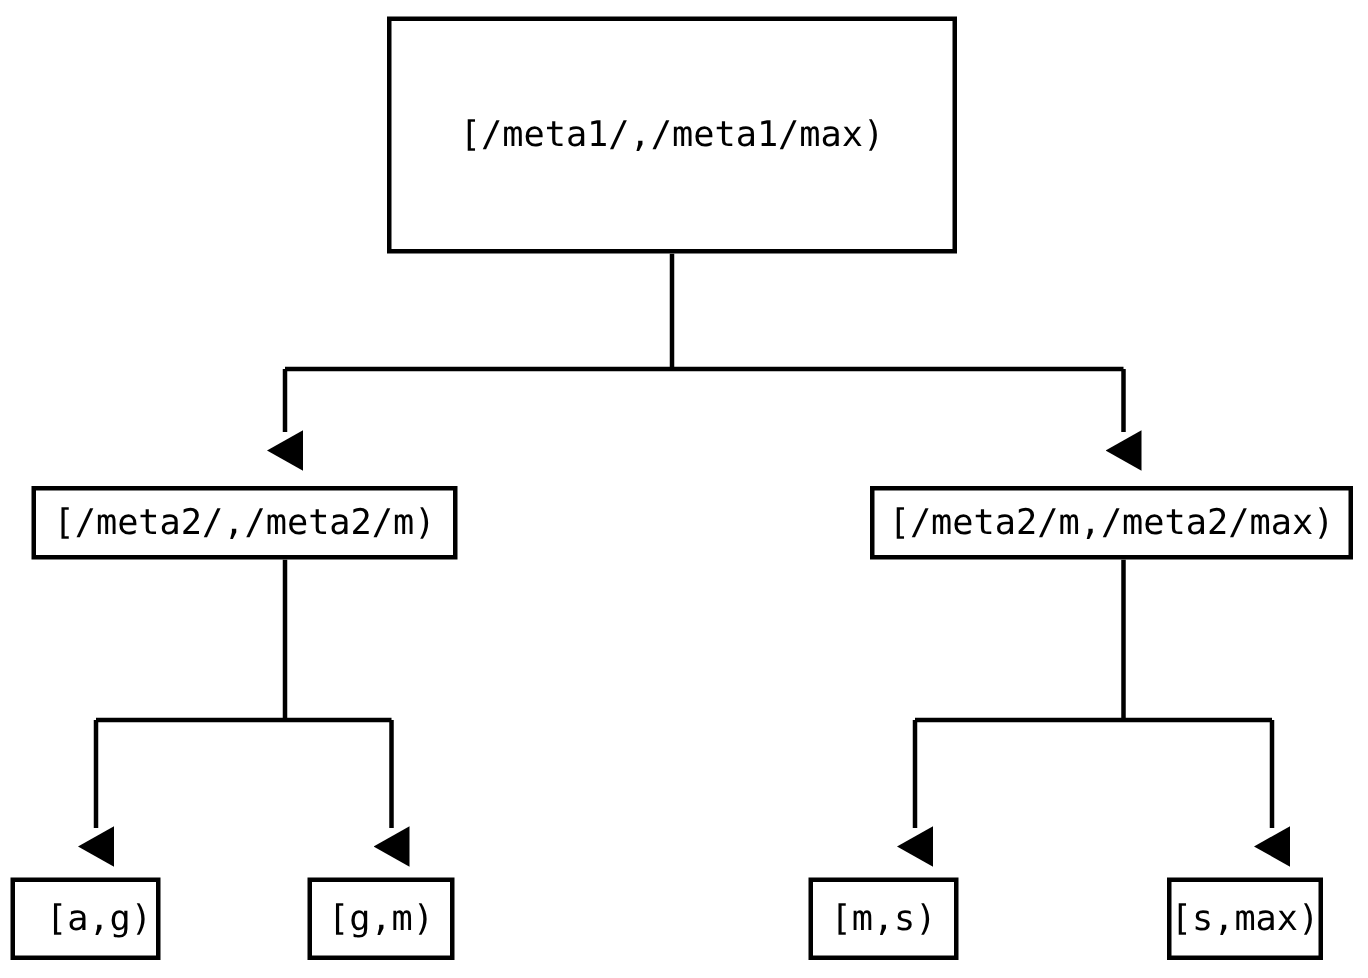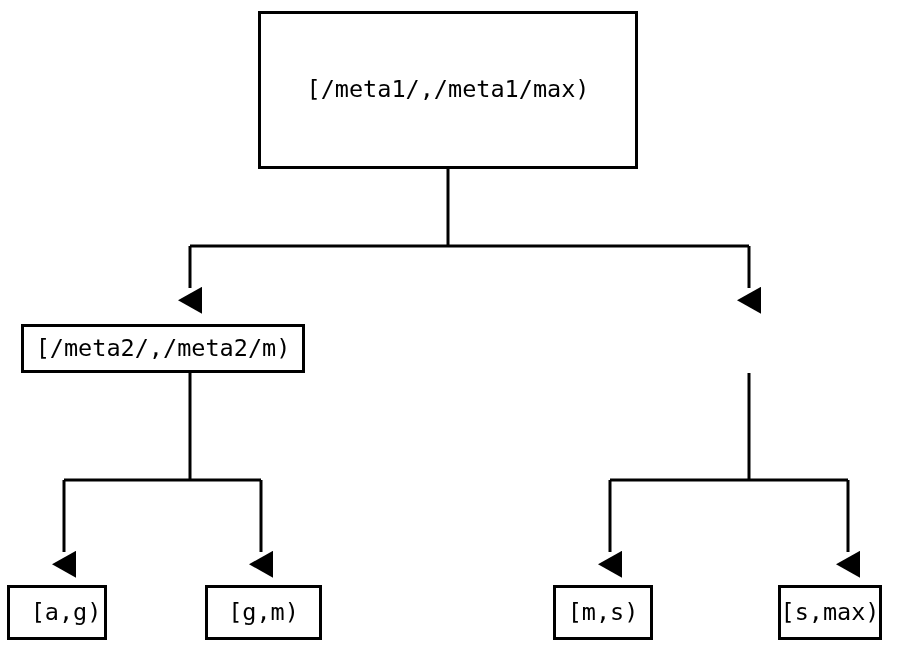--- a/index.html
+++ b/index.html
@@ -63,22 +63,22 @@
     left: 580px;
     top: 324px;
     width: 322px;
     height: 49px;
   }
   .node-leaf {
     top: 585px;
     height: 55px;
   }
   .node-leaf-ag   { left: 7px;   width: 100px; padding-left: 18px; }
-  .node-leaf-gm   { left: 205px; width: 117px;  }
-  .node-leaf-ms   { left: 553px; width: 100px; }
+  .node-leaf-gm   { left: 205px; width: 98px;  }
+  .node-leaf-ms   { left: 539px; width: 100px; }
   .node-leaf-smax { left: 778px; width: 104px; }
 </style>
 </head>
 <body>
 
 <div id="diagram-root">
 
   <svg id="edge-layer" viewBox="0 0 912 652" width="912" height="652" xmlns="http://www.w3.org/2000/svg">
     <defs>
       <marker id="arrowhead" markerWidth="9" markerHeight="8" refX="0.4" refY="4" orient="auto" markerUnits="strokeWidth">
@@ -109,20 +109,23 @@
   </svg>
 
   <div class="node-box node-root">
     <span class="node-label">[/meta1/,/meta1/max)</span>
   </div>
 
   <div class="node-box node-mid-left">
     <span class="node-label">[/meta2/,/meta2/m)</span>
   </div>
 
+  <div class="node-box node-mid-right">
+    <span class="node-label">[/meta2/m,/meta2/max)</span>
+  </div>
 
   <div class="node-box node-leaf node-leaf-ag">
     <span class="node-label">[a,g)</span>
   </div>
 
   <div class="node-box node-leaf node-leaf-gm">
     <span class="node-label">[g,m)</span>
   </div>
 
   <div class="node-box node-leaf node-leaf-ms">

